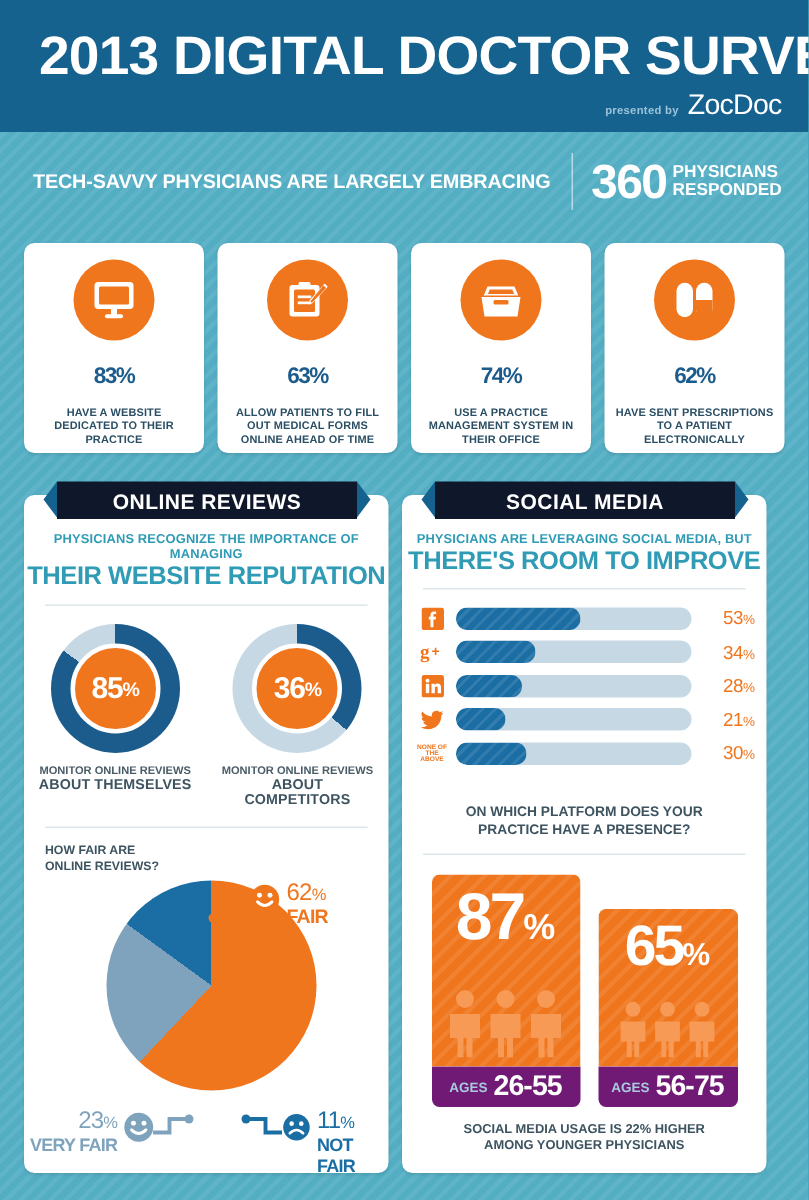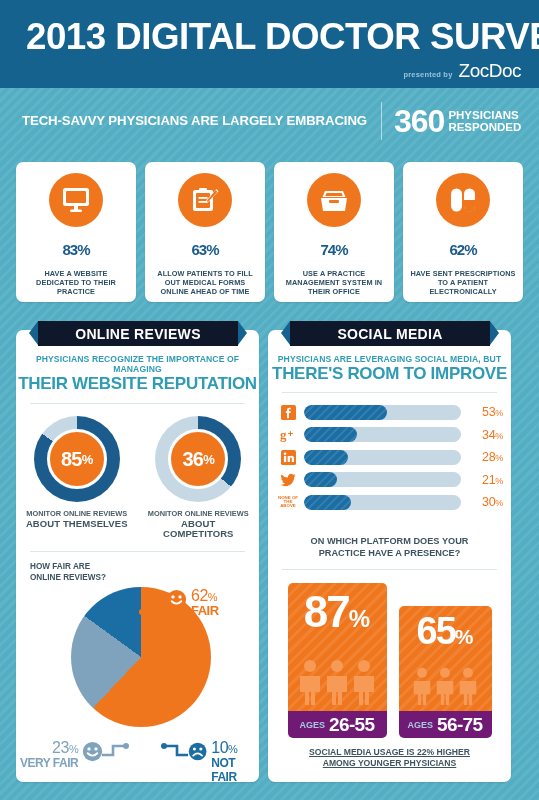--- a/index.html
+++ b/index.html
@@ -205,21 +205,21 @@
   .age-pct i{font-style:normal;letter-spacing:0;}
   .age-people{position:absolute;bottom:6px;left:0;right:0;display:flex;justify-content:center;gap:3px;}
   .age-bot{
     background:#701a75;border-radius:0 0 5px 5px;height:27px;
     display:flex;align-items:center;justify-content:center;gap:4px;
   }
   .age-bot .lbl{color:#a8cade;font-size:9px;font-weight:bold;}
   .age-bot .rng{color:#fff;font-size:19px;font-weight:bold;letter-spacing:-0.6px;}
   .ages-note{
     color:#3d5460;font-weight:bold;font-size:8.6px;line-height:11px;
-    text-align:center;margin-top:9px;text-decoration:underline;
+    text-align:center;margin-top:9px;
   }
 </style>
 </head>
 <body>
 
 <div class="page">
 
   <div class="header">
     <div class="header-title">2013 DIGITAL DOCTOR SURVEY</div>
     <div class="presented">
@@ -388,21 +388,21 @@
       </div>
 
       <div style="position:absolute;left:172px;top:158px;display:flex;align-items:flex-start;gap:4px;">
         <svg width="21" height="21" viewBox="0 0 24 24">
             <circle cx="12" cy="12" r="11" fill="#1b6ea4"></circle>
             <circle cx="8" cy="9" r="1.9" fill="#fff"></circle>
             <circle cx="16" cy="9" r="1.9" fill="#fff"></circle>
             <path d="M6.5 17 q5.5 -5.5 11 0" stroke="#fff" stroke-width="2.2" fill="none" stroke-linecap="round"></path>
           </svg>
         <div class="cal-not" style="position:static;">
-          <span>10</span><i>%</i>
+          <span>11</span><i>%</i>
           <b>NOT FAIR</b>
         </div>
       </div>
     </div>
   </div>
 
   <div class="panel panel-right">
     <div class="ribbon ribbon-right">SOCIAL MEDIA</div>
 
     <div style="padding-top:24px;">

